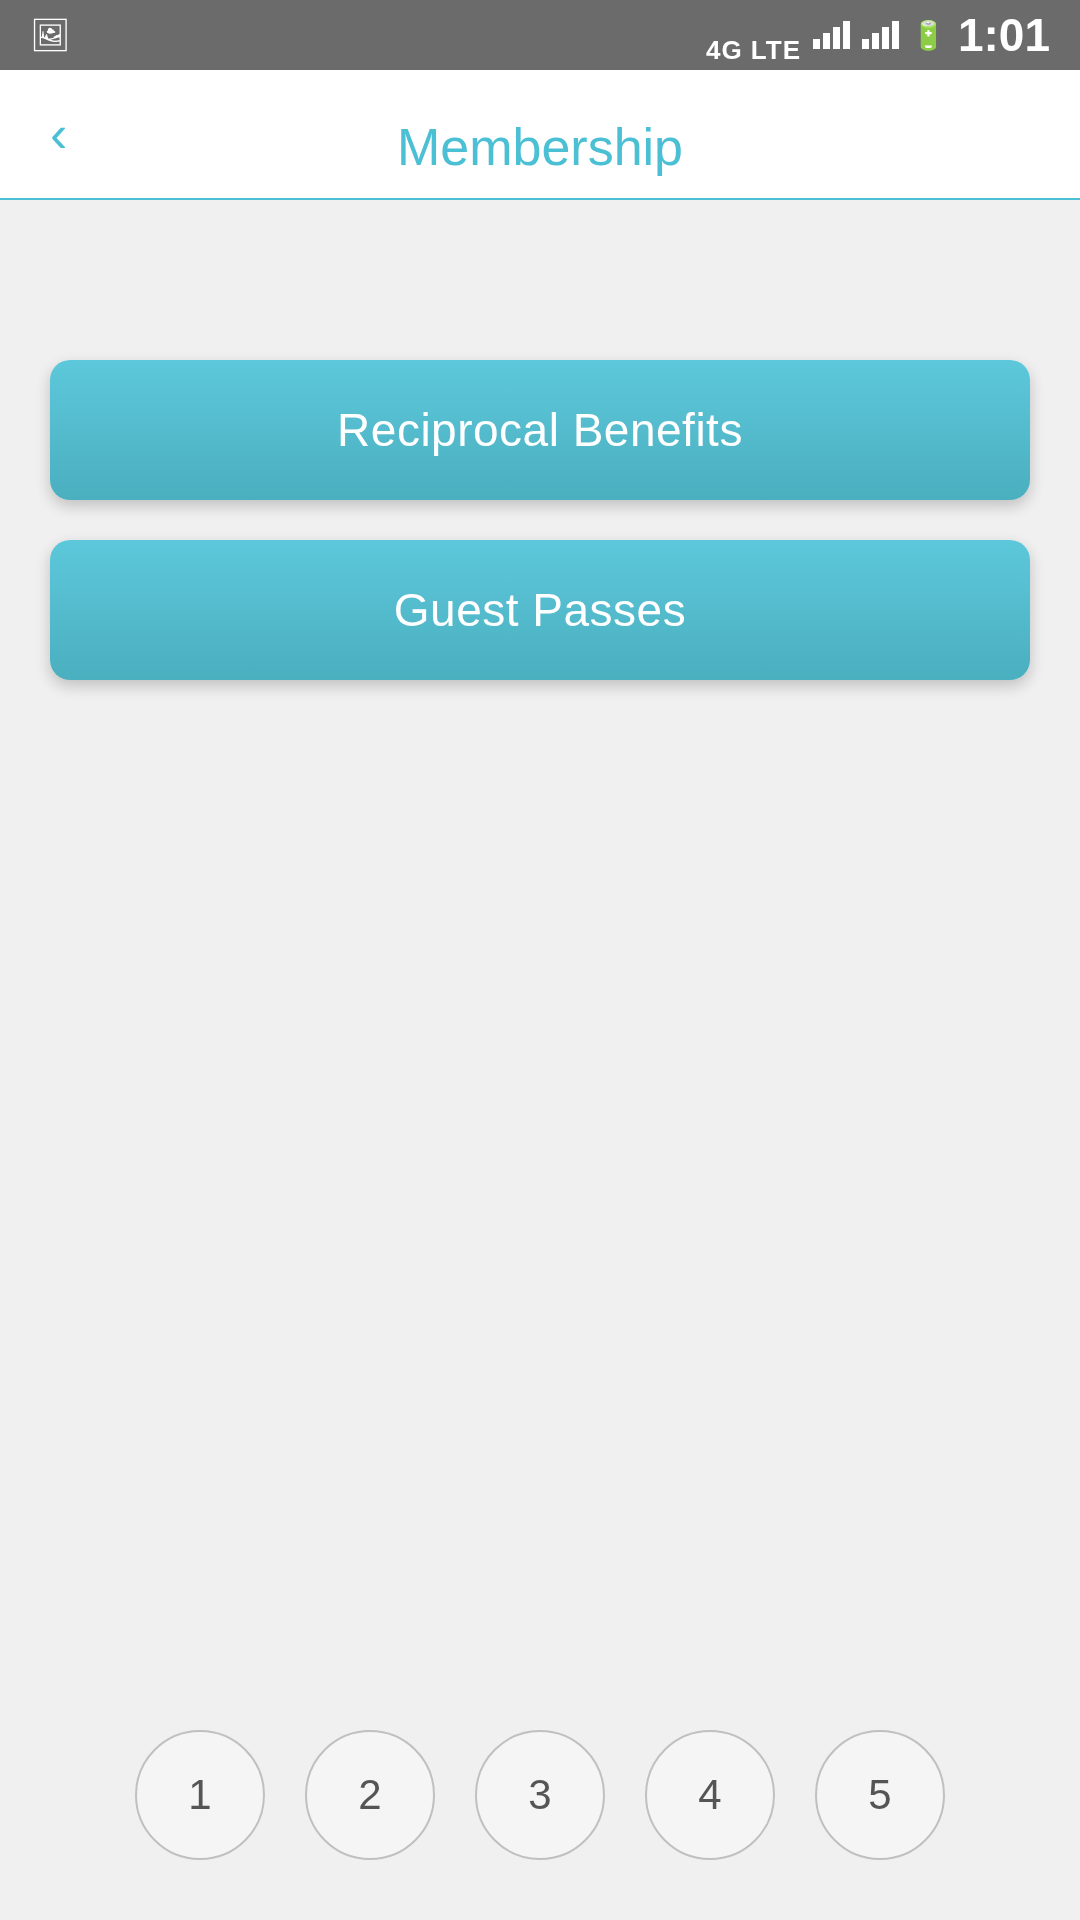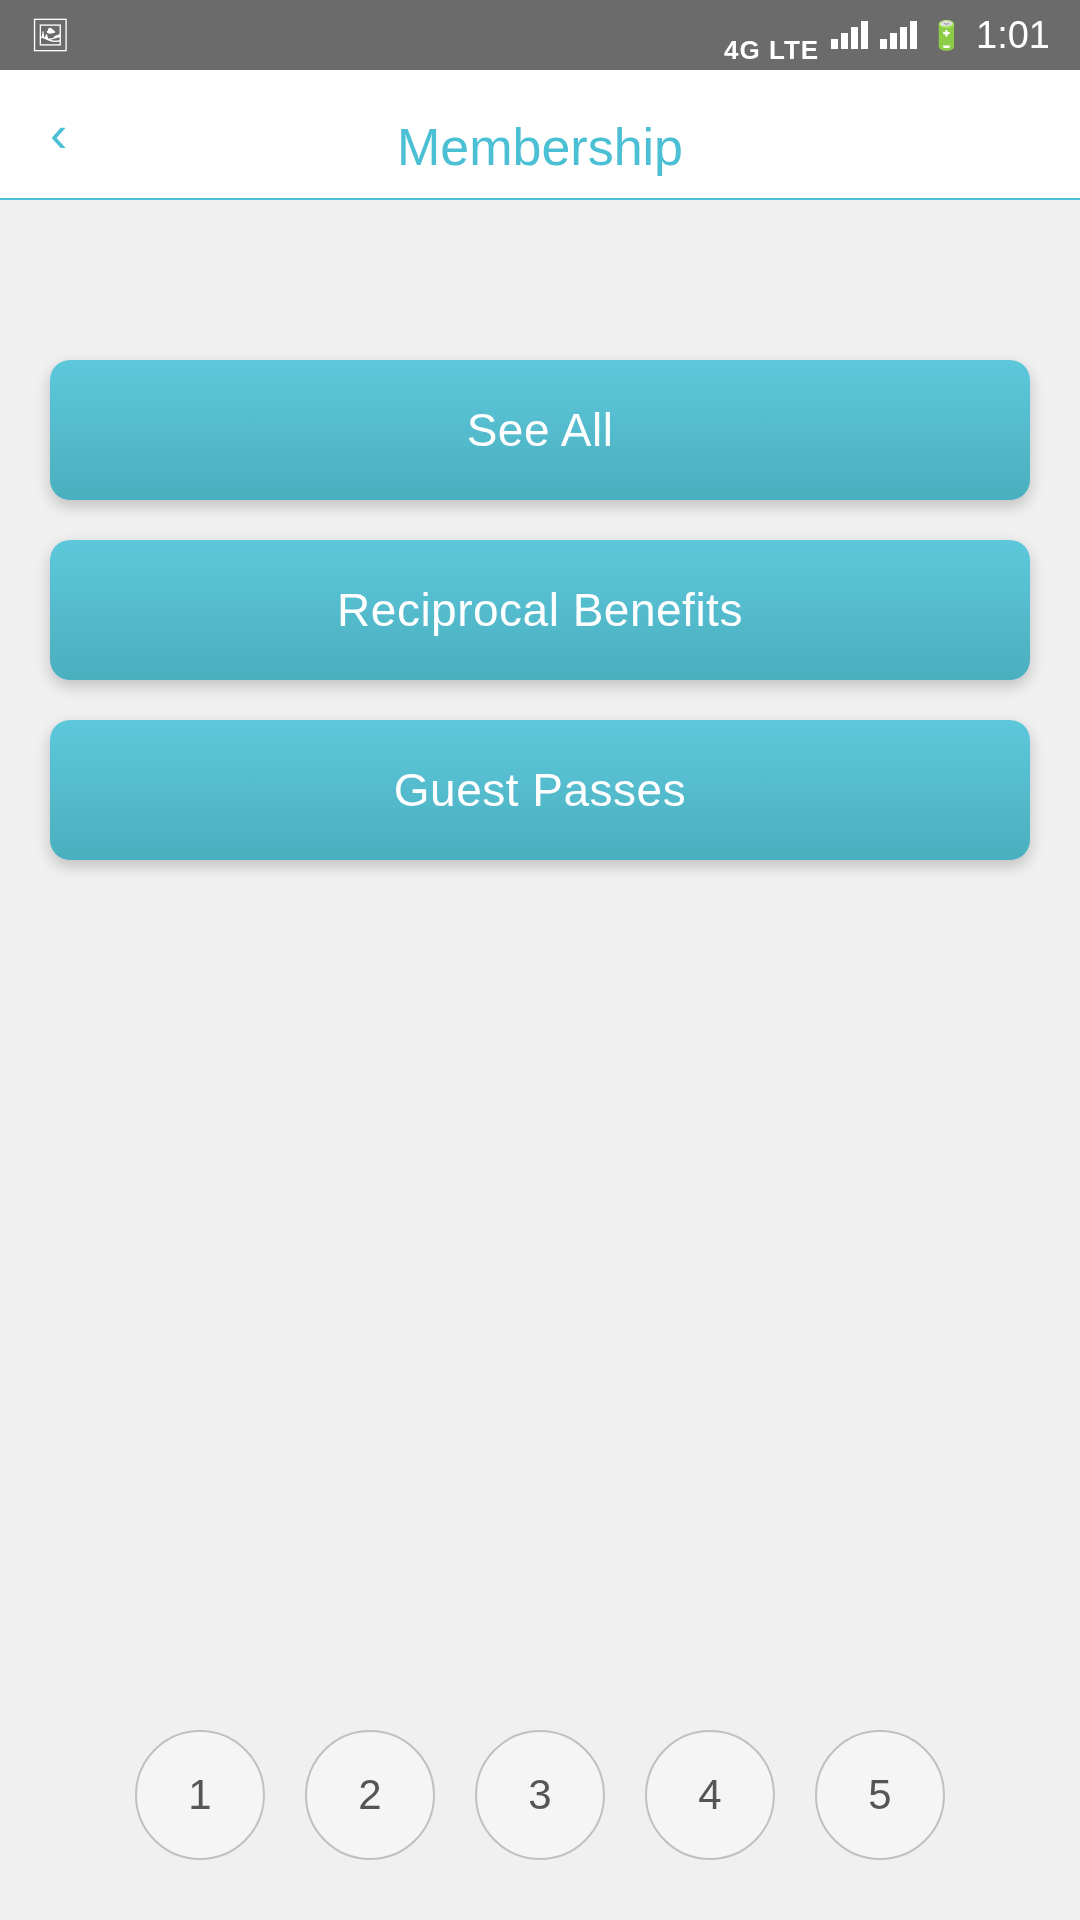--- a/index.html
+++ b/index.html
@@ -35,22 +35,22 @@
     }
 
     .status-bar-right {
       display: flex;
       align-items: center;
       gap: 12px;
     }
 
     .status-time {
       color: white;
-      font-size: 38px;
-      font-weight: normal;
+      font-size: 46px;
+      font-weight: bold;
     }
 
     .lte-badge {
       color: white;
       font-size: 26px;
       font-weight: bold;
       letter-spacing: 1px;
       margin-top: 30px;
     }
 
@@ -198,21 +198,20 @@
     <span class="status-time">1:01</span>
   </div>
 </div>
 
 <div class="header">
   <div class="back-button">‹</div>
   <h1 class="header-title">Membership</h1>
 </div>
 
 <div class="main-content">
-    <button class="menu-button">See All</button>
     <button class="menu-button">Reciprocal Benefits</button>
     <button class="menu-button">Guest Passes</button>
   </div>
 
 <div class="bottom-nav">
 <div class="nav-circle">
       <span class="nav-circle-label">1</span>
     </div>
     <div class="nav-circle">
       <span class="nav-circle-label">2</span>

